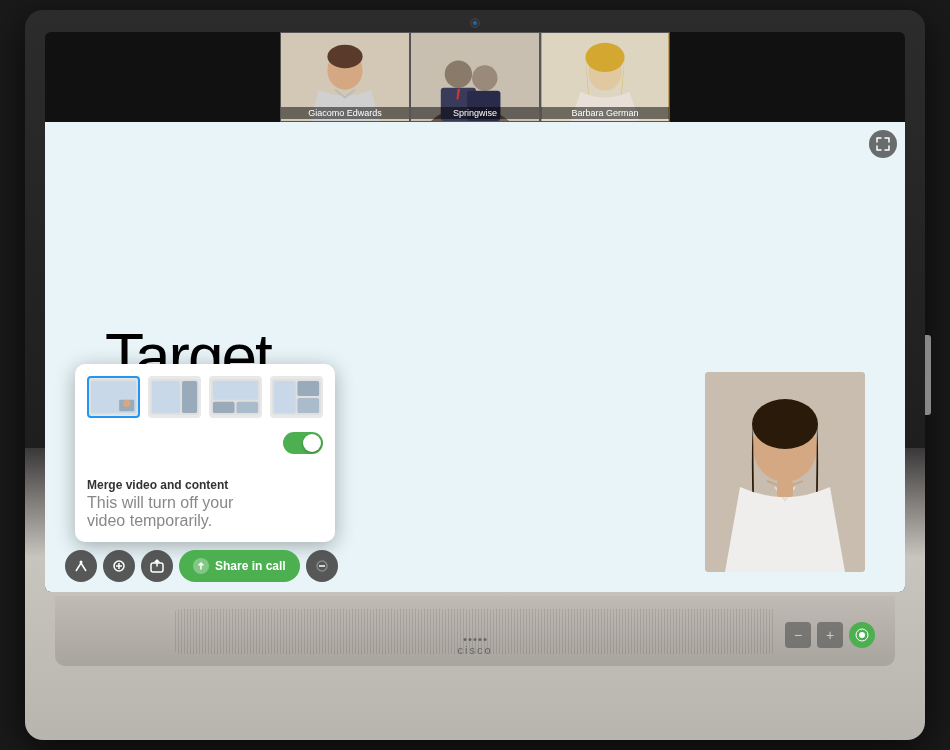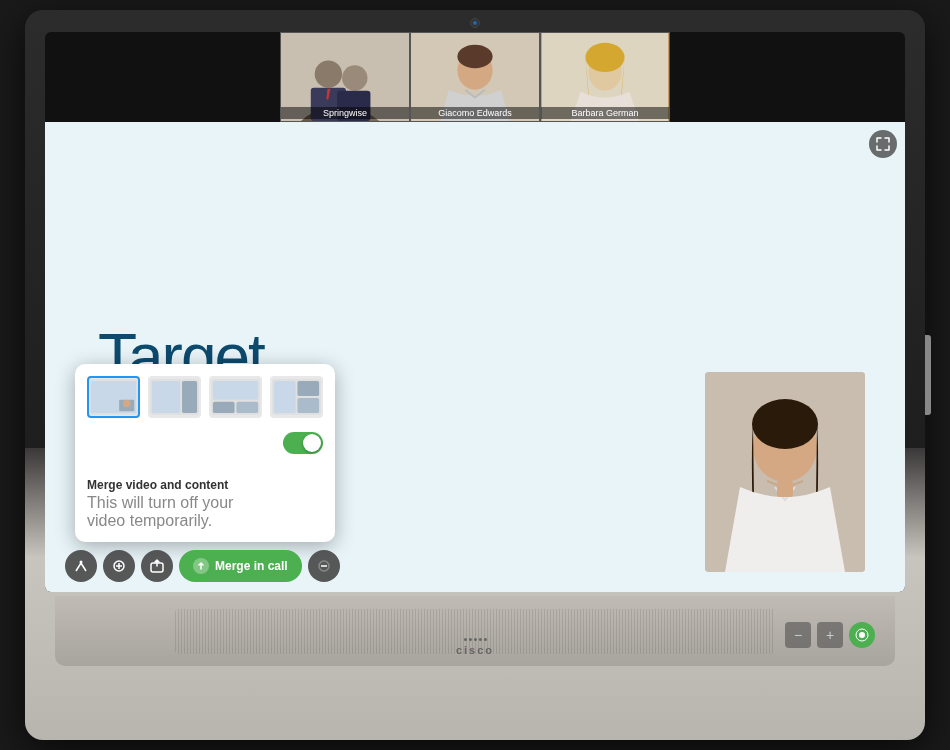--- a/index.html
+++ b/index.html
@@ -108,26 +108,26 @@
       position: absolute;
       top: 90px;
       left: 0;
       right: 0;
       bottom: 0;
       background: #e8f4f8;
     }
 
     .target-text {
       position: absolute;
-      left: 53px;
+      left: 60px;
       top: 50%;
       transform: translateY(-50%);
       font-size: 64px;
       font-weight: 300;
-      color: #0c4a6e;
+      color: #000000;
       letter-spacing: -2px;
     }
 
     
     .pie-container {
       position: absolute;
       right: 80px;
       top: 20px;
       width: 260px;
       height: 260px;
@@ -396,49 +396,49 @@
 <body>
 
 <div class="device">
 
   <div class="camera"></div>
 
   <div class="screen">
 
     <div class="participants-bar">
 
+      <div class="participant-thumb p2-bg">
+        <svg class="person-svg" viewBox="0 0 130 90" xmlns="http://www.w3.org/2000/svg">
+          <rect width="130" height="90" fill="#d2c8b5"></rect>
+          <ellipse cx="65" cy="38" rx="18" ry="20" fill="#d4a882"></ellipse>
+
+          <ellipse cx="65" cy="24" rx="18" ry="12" fill="#5a3a2a"></ellipse>
+
+          <path d="M30 90 L38 58 Q65 70 92 58 L100 90 Z" fill="#d0d0d0"></path>
+
+          <path d="M55 58 L65 66 L75 58" stroke="#bbb" stroke-width="2" fill="none"></path>
+        </svg>
+        <div class="p-name">Giacomo Edwards</div>
+      </div>
+
       <div class="participant-thumb p1-bg">
         <svg class="person-svg" viewBox="0 0 130 90" xmlns="http://www.w3.org/2000/svg">
           <rect width="130" height="90" fill="#c8bfb0"></rect>
 
           <ellipse cx="48" cy="42" rx="14" ry="14" fill="#8a7a6a"></ellipse>
           <ellipse cx="75" cy="46" rx="13" ry="13" fill="#9a8a7a"></ellipse>
           <path d="M20 90 Q48 65 76 90" fill="#6a5a4a"></path>
           <path d="M50 90 Q75 68 100 90" fill="#7a6a5a"></path>
 
           <rect x="30" y="56" width="36" height="34" rx="3" fill="#3a3a5a"></rect>
           <rect x="57" y="59" width="34" height="31" rx="3" fill="#2a2a4a"></rect>
 
           <polygon points="47,57 50,57 48,68 46,68" fill="#cc3333"></polygon>
         </svg>
         <div class="p-name">Springwise</div>
-      </div>
-
-      <div class="participant-thumb p2-bg">
-        <svg class="person-svg" viewBox="0 0 130 90" xmlns="http://www.w3.org/2000/svg">
-          <rect width="130" height="90" fill="#d2c8b5"></rect>
-          <ellipse cx="65" cy="38" rx="18" ry="20" fill="#d4a882"></ellipse>
-
-          <ellipse cx="65" cy="24" rx="18" ry="12" fill="#5a3a2a"></ellipse>
-
-          <path d="M30 90 L38 58 Q65 70 92 58 L100 90 Z" fill="#d0d0d0"></path>
-
-          <path d="M55 58 L65 66 L75 58" stroke="#bbb" stroke-width="2" fill="none"></path>
-        </svg>
-        <div class="p-name">Giacomo Edwards</div>
       </div>
 
       <div class="participant-thumb p3-bg">
         <svg class="person-svg" viewBox="0 0 130 90" xmlns="http://www.w3.org/2000/svg">
           <rect width="130" height="90" fill="#ddd5c0"></rect>
           <ellipse cx="65" cy="40" rx="17" ry="19" fill="#e0c8a0"></ellipse>
 
           <ellipse cx="65" cy="25" rx="20" ry="15" fill="#d4a830"></ellipse>
           <path d="M45 25 Q48 55 50 90" fill="#d4a830"></path>
           <path d="M85 25 Q82 55 80 90" fill="#d4a830"></path>
@@ -554,21 +554,21 @@
           <path d="M7 7 L7 1 M5 3 L7 1 L9 3" stroke="white" stroke-width="1.5" fill="none" stroke-linecap="round" stroke-linejoin="round"></path>
         </svg>
       </div>
 
       <div class="share-btn">
         <div class="share-btn-icon">
           <svg width="10" height="10" viewBox="0 0 10 10" xmlns="http://www.w3.org/2000/svg">
             <path d="M5 8 L5 2 M3 4 L5 2 L7 4" stroke="white" stroke-width="1.5" fill="none" stroke-linecap="round" stroke-linejoin="round"></path>
           </svg>
         </div>
-        <span>Merge in call</span>
+        <span>Share in call</span>
       </div>
 
       <div class="toolbar-btn" style="background:rgba(60,60,60,0.85);">
         <svg width="14" height="14" viewBox="0 0 14 14" xmlns="http://www.w3.org/2000/svg">
           <circle cx="7" cy="7" r="5" stroke="#888" stroke-width="1.5" fill="none"></circle>
           <line x1="4" y1="7" x2="10" y2="7" stroke="white" stroke-width="1.5"></line>
         </svg>
       </div>
     </div>
 
@@ -580,21 +580,21 @@
     <div class="speaker-grille"></div>
 
     <div class="cisco-logo">
       <div class="cisco-dots">
         <div class="cisco-dot"></div>
         <div class="cisco-dot"></div>
         <div class="cisco-dot"></div>
         <div class="cisco-dot"></div>
         <div class="cisco-dot"></div>
       </div>
-      <span style="font-size:11px; color:#666; letter-spacing:2px; font-weight:700;">cisco</span>
+      <span style="font-size:11px; color:#666; letter-spacing:2px; font-weight:400;">cisco</span>
     </div>
 
     <div class="bottom-controls">
       <div class="ctrl-btn">
         <span>−</span>
       </div>
       <div class="ctrl-btn">
         <span>+</span>
       </div>
       <div class="ctrl-btn ctrl-btn-green">

